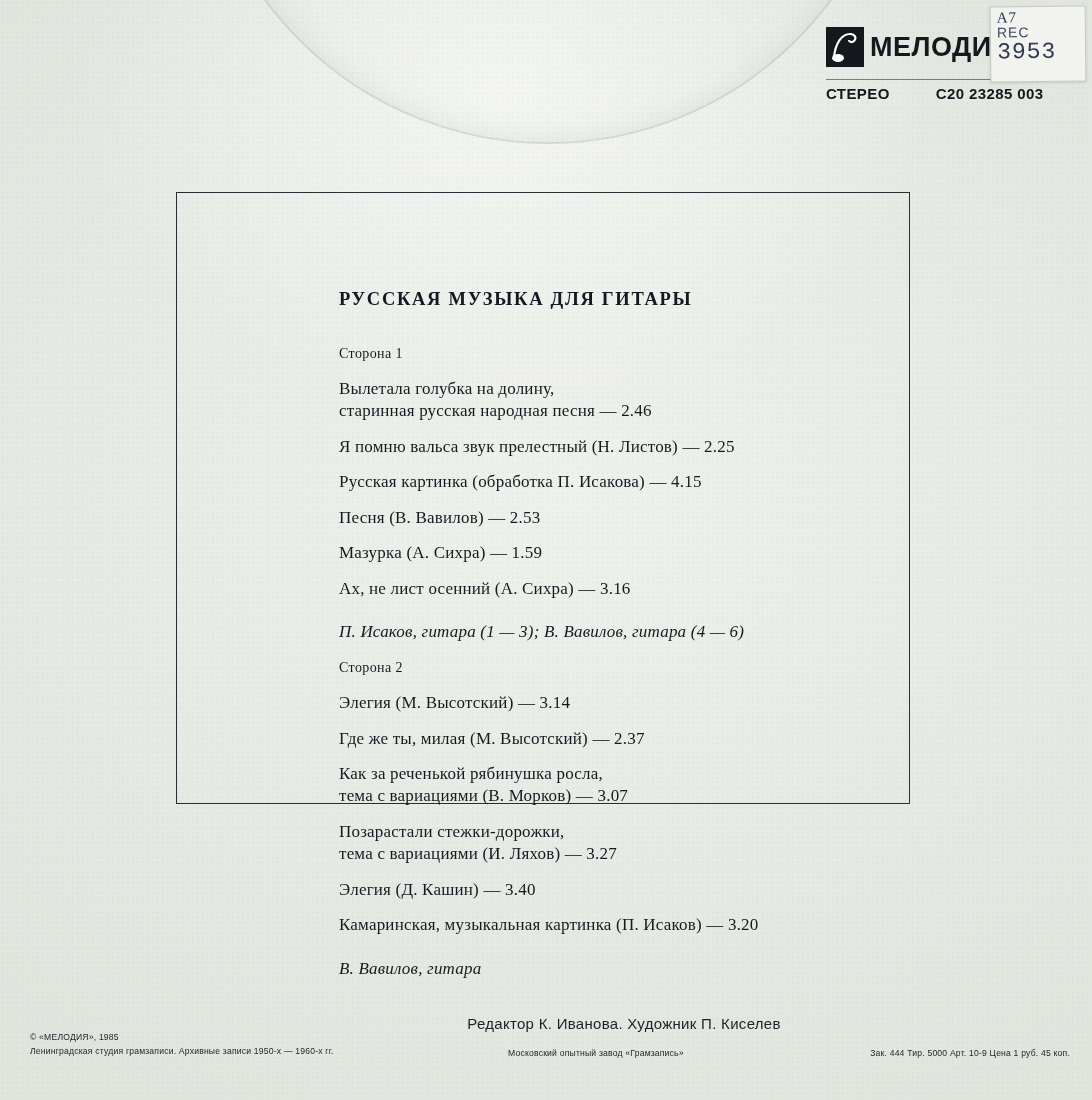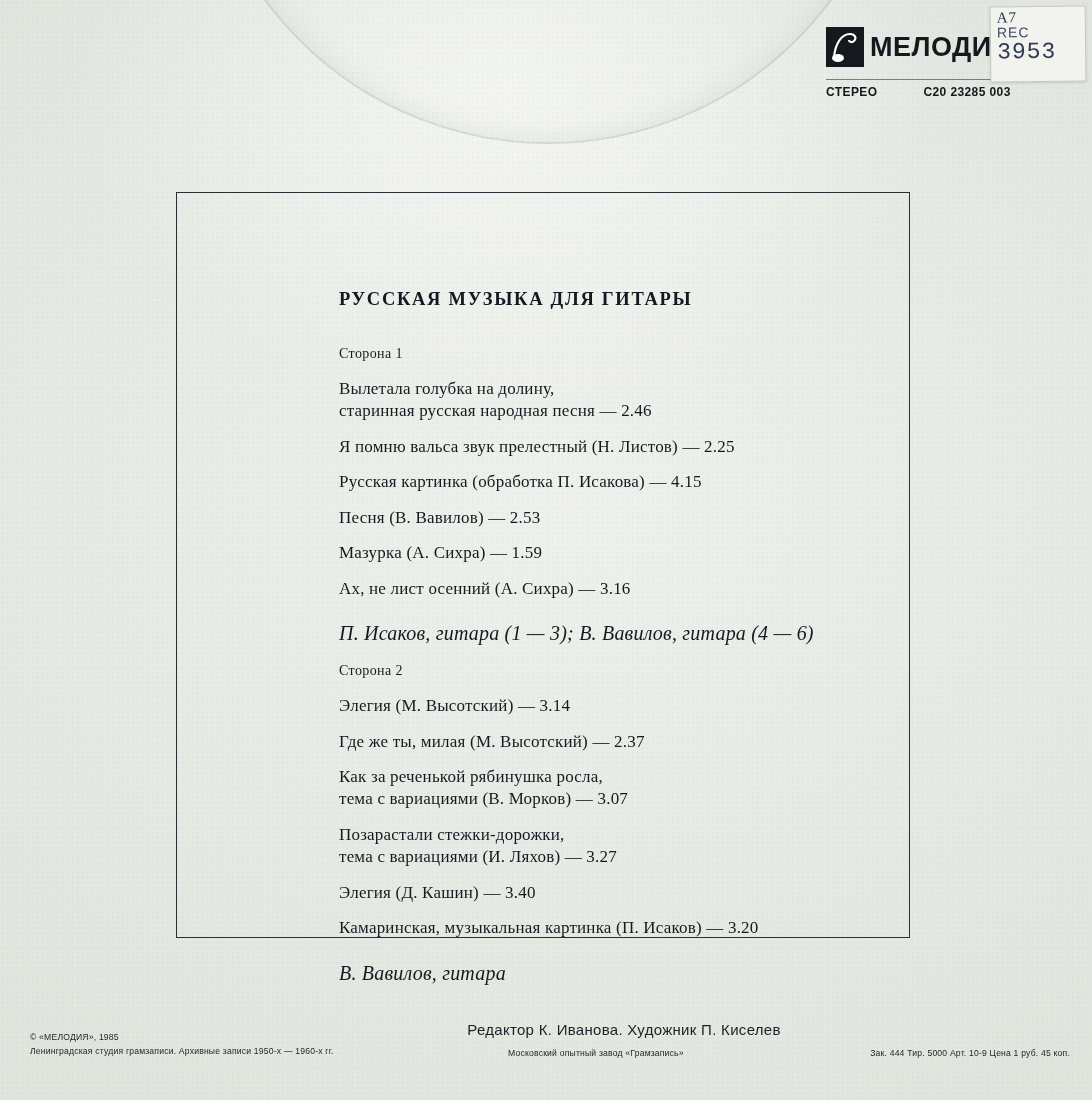--- a/index.html
+++ b/index.html
@@ -81,21 +81,21 @@
     padding-top: 4px;
   }
   #catalog-row {
     display: flex;
     align-items: baseline;
     gap: 46px;
     margin-top: 9px;
     border-top: 1px solid rgba(30,35,40,0.55);
     padding-top: 5px;
     font-family: "Liberation Sans", sans-serif;
-    font-size: 12px;
+    font-size: 15px;
     font-weight: bold;
     letter-spacing: 0.4px;
     color: #15181c;
   }
   
   #shelf-sticker {
     position: absolute;
     right: 6px;
     top: 6px;
     width: 94px;
@@ -129,21 +129,21 @@
     line-height: 1;
     margin-top: 1px;
     letter-spacing: 1px;
   }
   
   #panel {
     position: absolute;
     left: 176px;
     top: 192px;
     width: 734px;
-    height: 746px;
+    height: 612px;
     border: 1.5px solid #2a2f35;
     box-sizing: border-box;
   }
   #panel-inner {
     padding: 96px 0 0 162px;
   }
   #album-title {
     font-family: "Liberation Serif", serif;
     font-size: 18.5px;
     font-weight: bold;
@@ -162,21 +162,21 @@
     line-height: 1.32;
     margin-bottom: 13px;
     color: #161a20;
     letter-spacing: 0.2px;
   }
   .track .cont {
     display: block;
     font-family: Liberation Serif, serif;
   }
   .performer {
-    font-size: 20px;
+    font-size: 17px;
     font-style: italic;
     margin-top: 22px;
     margin-bottom: 0;
     color: #161a20;
     letter-spacing: 0.2px;
   }
   .side-gap {
     height: 18px;
   }
   #credits {

